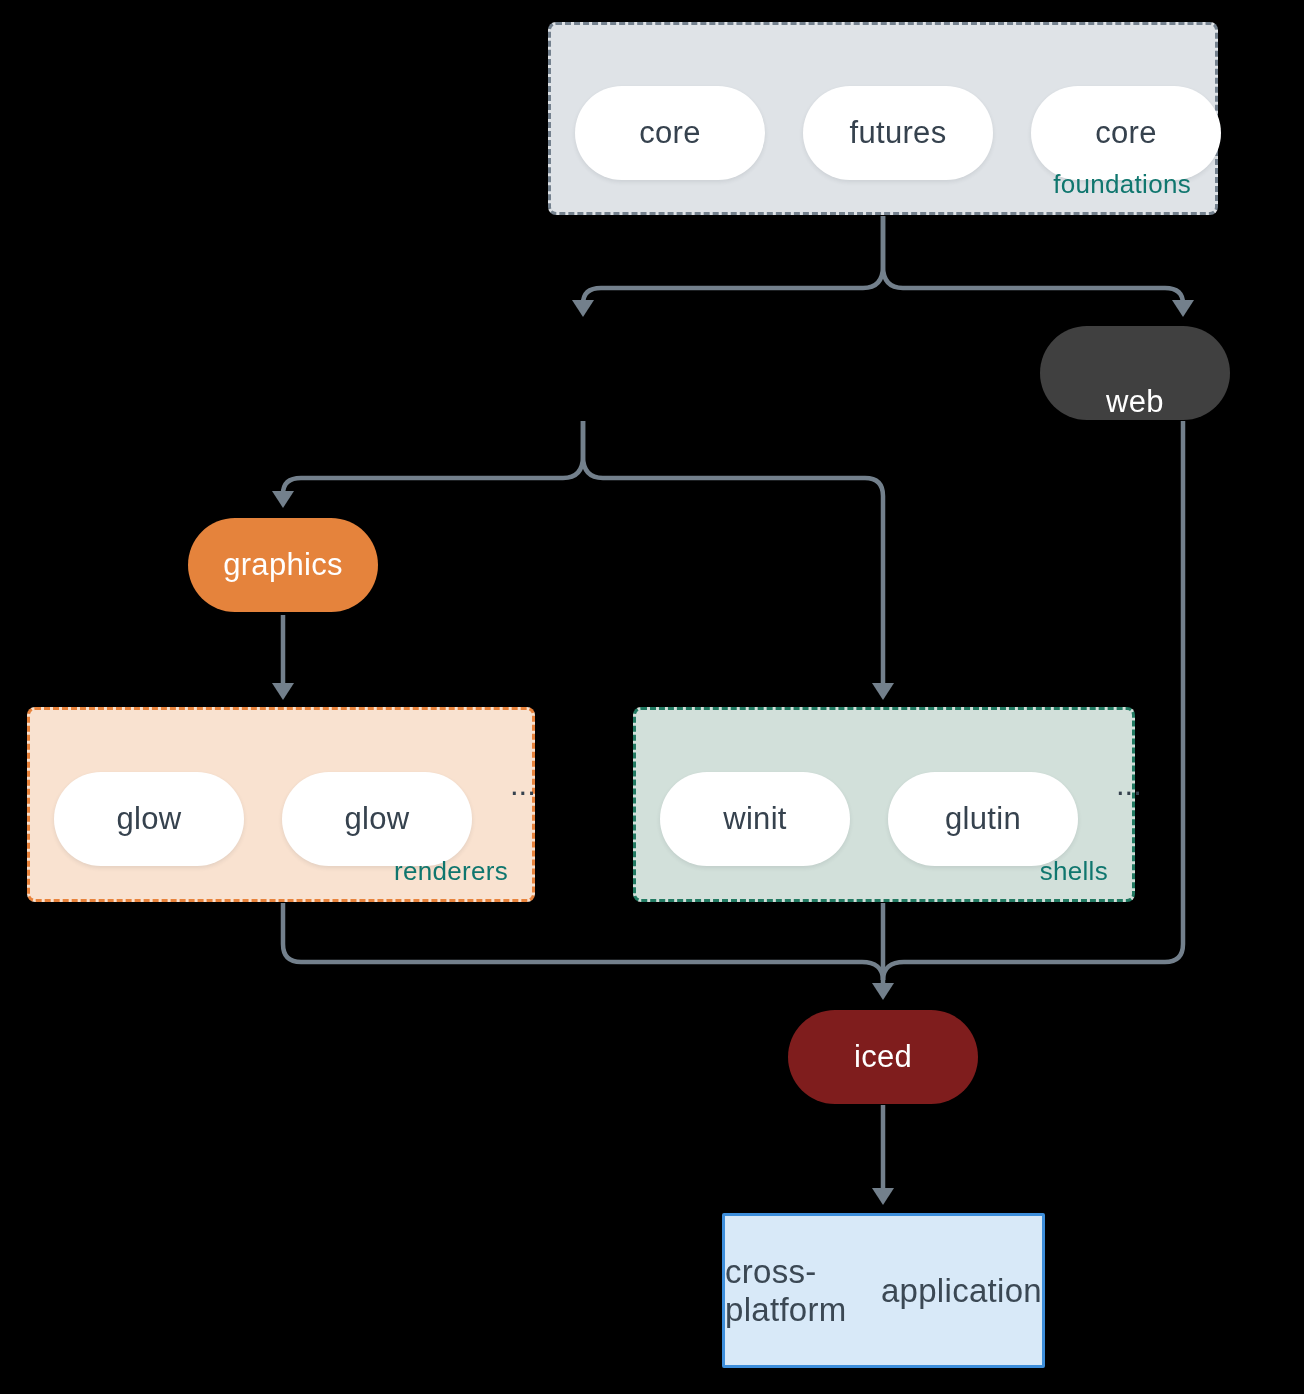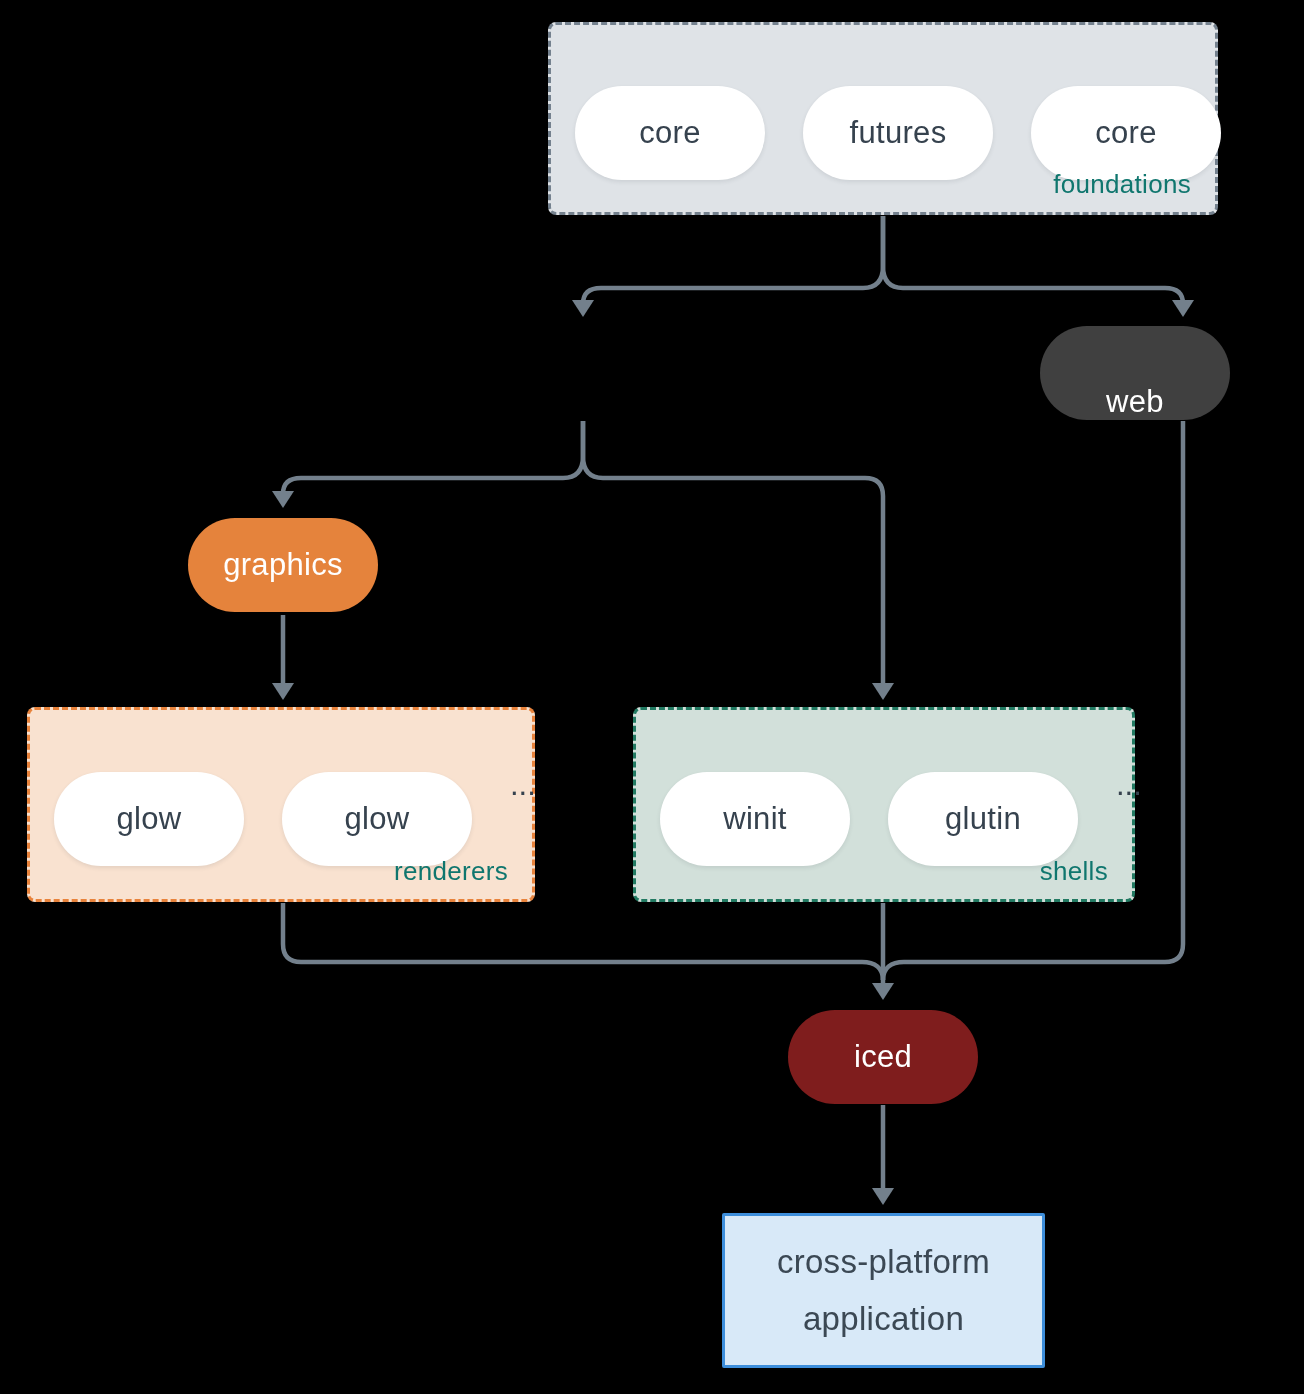--- a/index.html
+++ b/index.html
@@ -83,21 +83,21 @@
   }
   .app-box {
     position: absolute;
     left: 722px; top: 1213px;
     width: 323px; height: 155px;
     box-sizing: border-box;
     background: #d8e9f8;
     border: 3px solid #3d8edb;
     border-radius: 2px;
     display: flex;
-    flex-direction: column;
+    flex-direction: row;
     align-items: center;
     justify-content: center;
     gap: 19px;
     color: #3b4854;
     font-size: 33px;
     letter-spacing: 0.3px;
   }
 </style>
 </head>
 <body>

